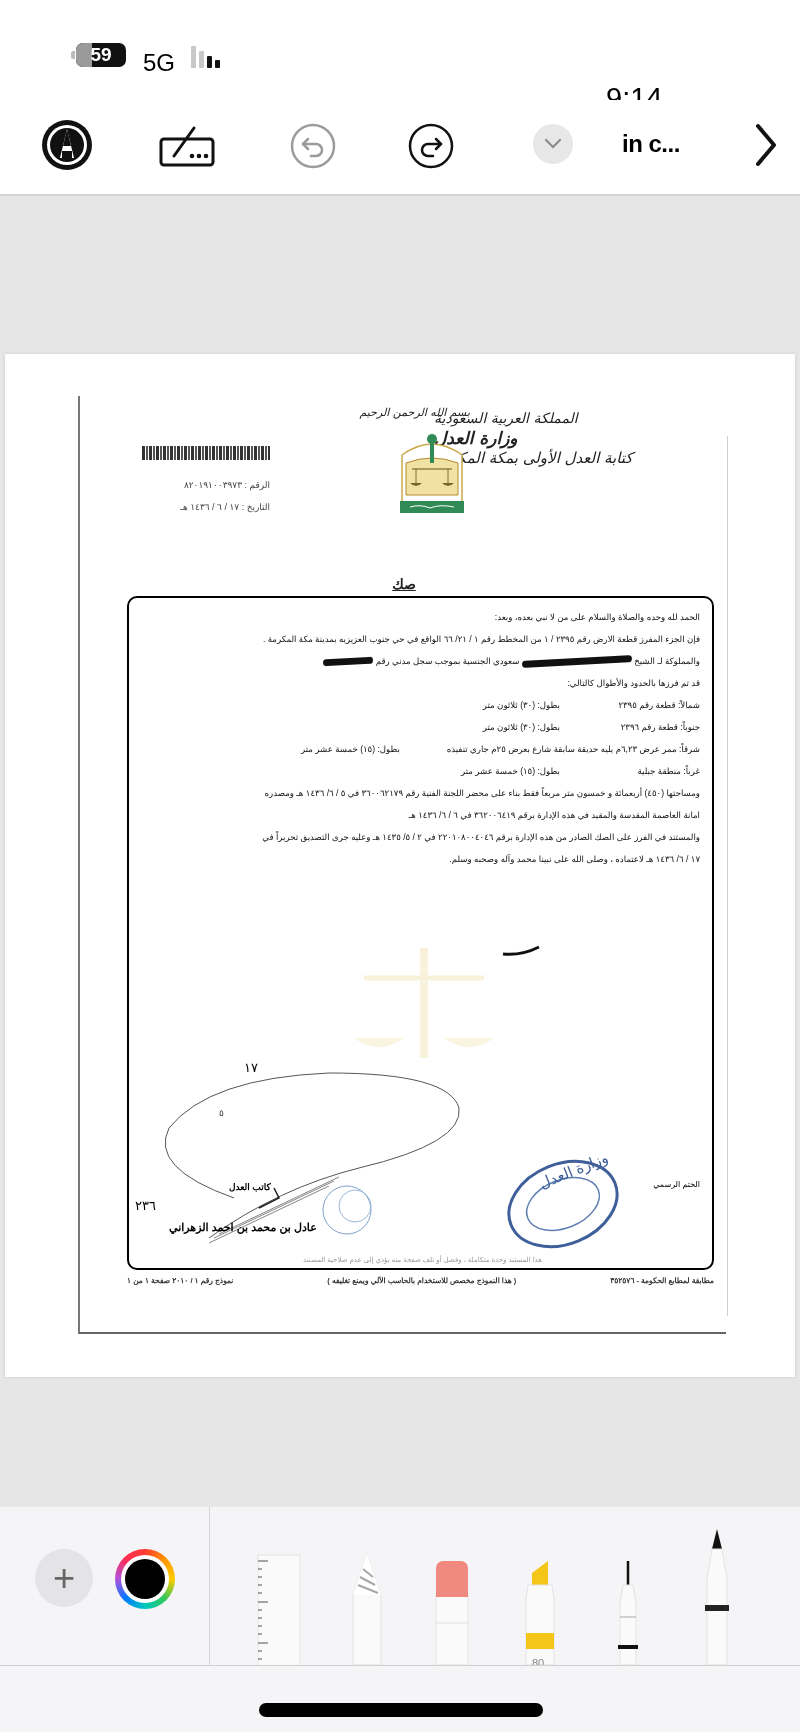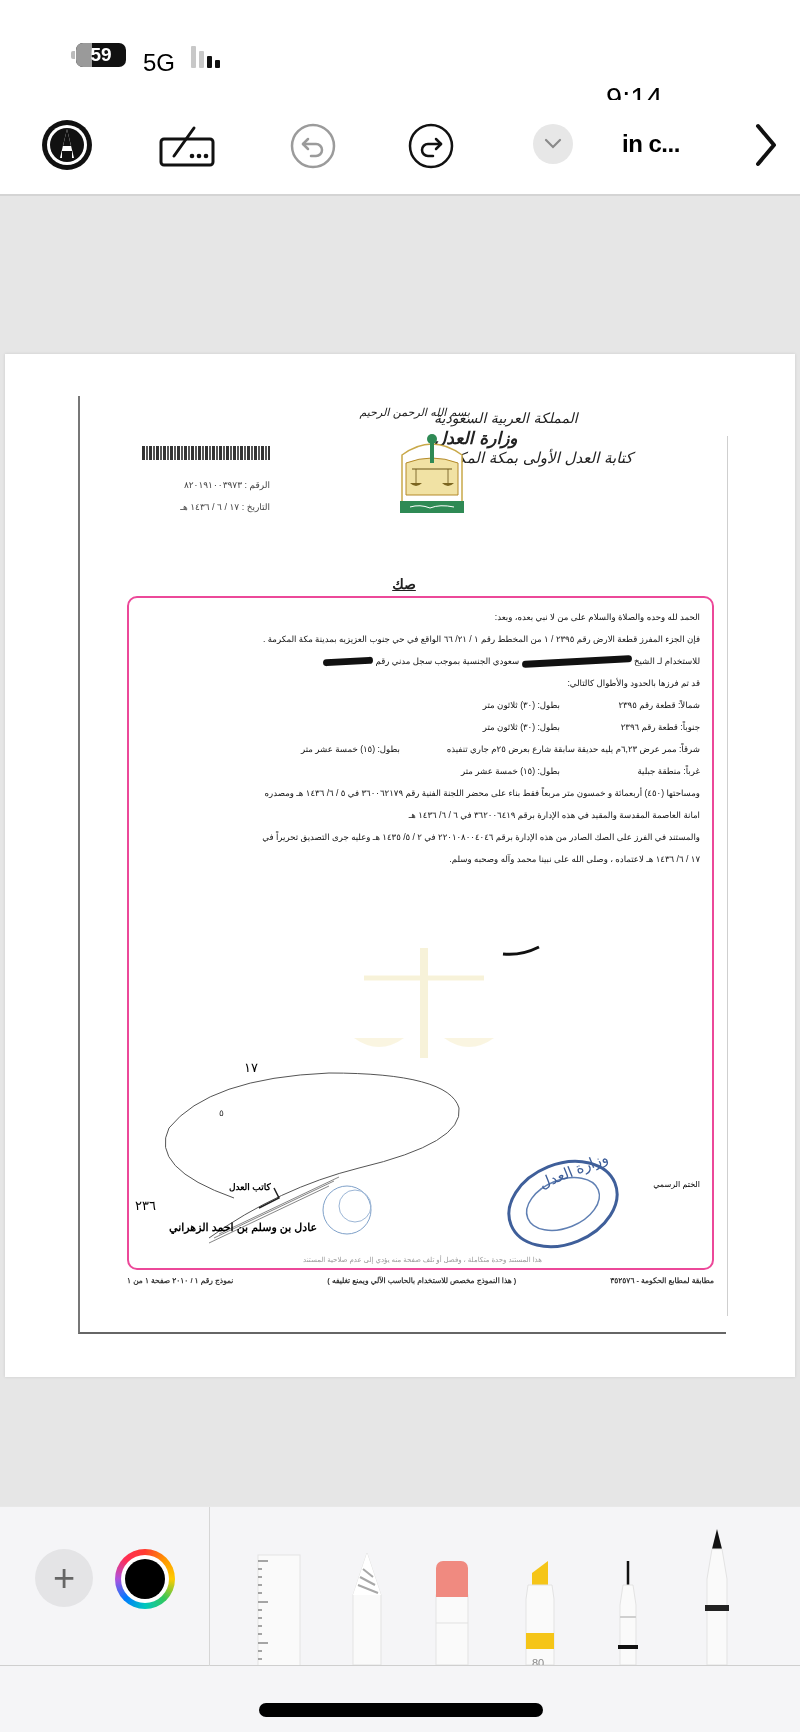--- a/index.html
+++ b/index.html
@@ -37,21 +37,21 @@
   .hdr-center { position: absolute; left: 260px; top: 10px; width: 130px; text-align: right; }
   .basmala { font-family: "DejaVu Serif", serif; font-size: 11px; font-style: italic; color: #222; direction: rtl; }
   .emblem { margin: 6px auto 0; width: 76px; height: 92px; }
 
   .hdr-left { position: absolute; left: 50px; top: 50px; width: 140px; direction: rtl; text-align: right; font-size: 9px; color: #444; }
   .barcode { width: 128px; height: 14px; margin-right: 0; background: repeating-linear-gradient(90deg, #333 0 3px, #fff 3px 4px, #555 4px 6px, #fff 6px 7px); }
   .hdr-left .meta { margin-top: 14px; line-height: 22px; }
 
   .sak-title { position: absolute; left: 0; width: 648px; top: 180px; text-align: center; font-size: 14px; font-weight: bold; direction: rtl; text-decoration: underline; color: #222; }
 
-  .deed-box { position: absolute; left: 47px; top: 200px; width: 587px; height: 674px; border: 2px solid #ec4899; border-radius: 10px; }
+  .deed-box { position: absolute; left: 47px; top: 200px; width: 587px; height: 674px; border: 2px solid #000000; border-radius: 10px; }
   .deed-body { position: absolute; right: 12px; top: 8px; width: 560px; direction: rtl; font-size: 8.6px; color: #111; }
   .deed-body p { line-height: 22px; white-space: nowrap; }
   .deed-body .row { display: flex; line-height: 22px; white-space: nowrap; }
   .deed-body .row .c1 { width: 140px; }
   .deed-body .row .c1w { width: 300px; }
   .redact { display: inline-block; width: 110px; height: 7px; background: #111; border-radius: 4px; vertical-align: middle; transform: rotate(-3deg); }
 
   .watermark { position: absolute; left: 205px; top: 340px; width: 180px; height: 150px; opacity: 0.25; }
 
   .sig-area { position: absolute; left: 0; top: 440px; width: 587px; height: 230px; }
@@ -182,21 +182,21 @@
         <svg class="watermark" viewBox="0 0 180 150">
           <rect x="86" y="10" width="8" height="110" fill="#e3cc6a"></rect>
           <line x1="30" y1="40" x2="150" y2="40" stroke="#e3cc6a" stroke-width="5"></line>
           <path d="M20 100 Q45 118 70 100 Z" fill="#ecd98a"></path>
           <path d="M110 100 Q135 118 160 100 Z" fill="#ecd98a"></path>
         </svg>
 
         <div class="deed-body">
           <p>الحمد لله وحده والصلاة والسلام على من لا نبي بعده، وبعد:</p>
           <p>فإن الجزء المفرز قطعة الارض رقم ٢٣٩٥ / ١ من المخطط رقم ١ / ٢١/ ٦٦ الواقع في حي جنوب العزيزيه بمدينة مكة المكرمة .</p>
-          <p><span>للاستخدام لـ الشيخ</span> <span class="redact"></span> <span>سعودي الجنسية بموجب سجل مدني رقم</span> <span class="redact" style="width:50px"></span></p>
+          <p><span>والمملوكة لـ الشيخ</span> <span class="redact"></span> <span>سعودي الجنسية بموجب سجل مدني رقم</span> <span class="redact" style="width:50px"></span></p>
           <p>قد تم فرزها بالحدود والأطوال كالتالي:</p>
           <div class="row">
               <span class="c1">شمالاً: قطعة رقم ٢٣٩٥</span>
               <span>بطول: (٣٠) ثلاثون متر</span>
             </div>
           <div class="row">
               <span class="c1">جنوباً: قطعة رقم ٢٣٩٦</span>
               <span>بطول: (٣٠) ثلاثون متر</span>
             </div>
           <div class="row">
@@ -228,21 +228,21 @@
           </svg>
           <svg style="position:absolute;left:372px;top:116px;" width="130" height="100">
             <ellipse cx="62" cy="50" rx="56" ry="40" transform="rotate(-22 62 50)" fill="none" stroke="#3f5f9a" stroke-width="3"></ellipse>
             <ellipse cx="62" cy="50" rx="38" ry="24" transform="rotate(-22 62 50)" fill="none" stroke="#5f7fb3" stroke-width="1.5"></ellipse>
             <text x="48" y="28" font-size="15" fill="#3f5f9a" transform="rotate(-22 62 50)">وزارة العدل</text>
           </svg>
           <div class="handnum1">١٧</div>
           <div class="handnum2">٢٣٦</div>
           <div class="stamp-label">الختم الرسمي</div>
           <div class="katib-label">كاتب العدل</div>
-          <div class="sig-name">عادل بن وسلم بن احمد الزهراني</div>
+          <div class="sig-name">عادل بن محمد بن احمد الزهراني</div>
         </div>
 
         <div class="box-note">هذا المستند وحدة متكاملة ، وفصل أو تلف صفحة منه يؤدي إلى عدم صلاحية المستند</div>
       </div>
 
       <div class="foot-row">
         <span>مطابقة لمطابع الحكومة - ٣٥٢٥٧٦</span>
         <span>( هذا النموذج مخصص للاستخدام بالحاسب الآلي ويمنع تغليفه )</span>
         <span>نموذج رقم ١ / ٢٠١٠ صفحة ١ من ١</span>
       </div>

